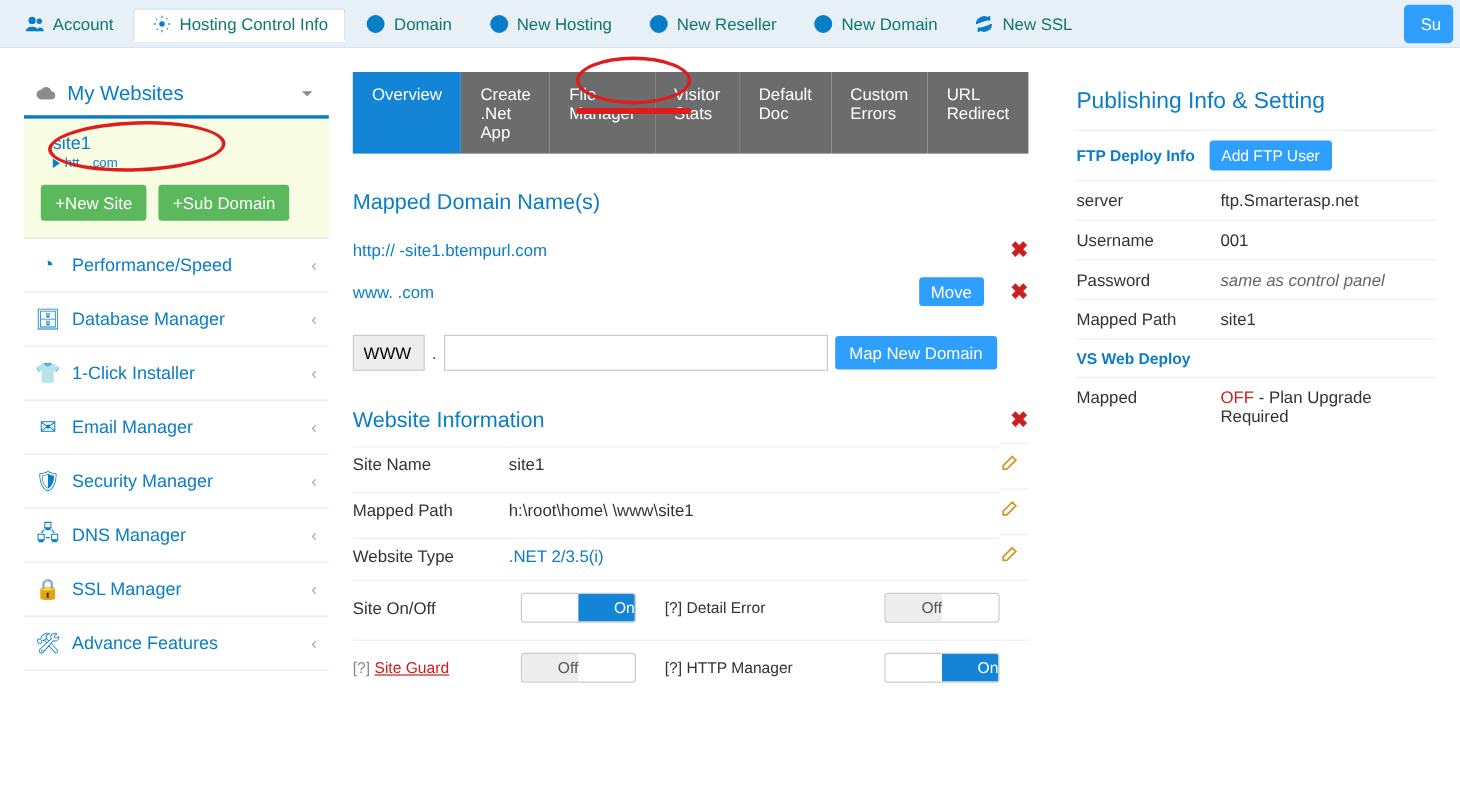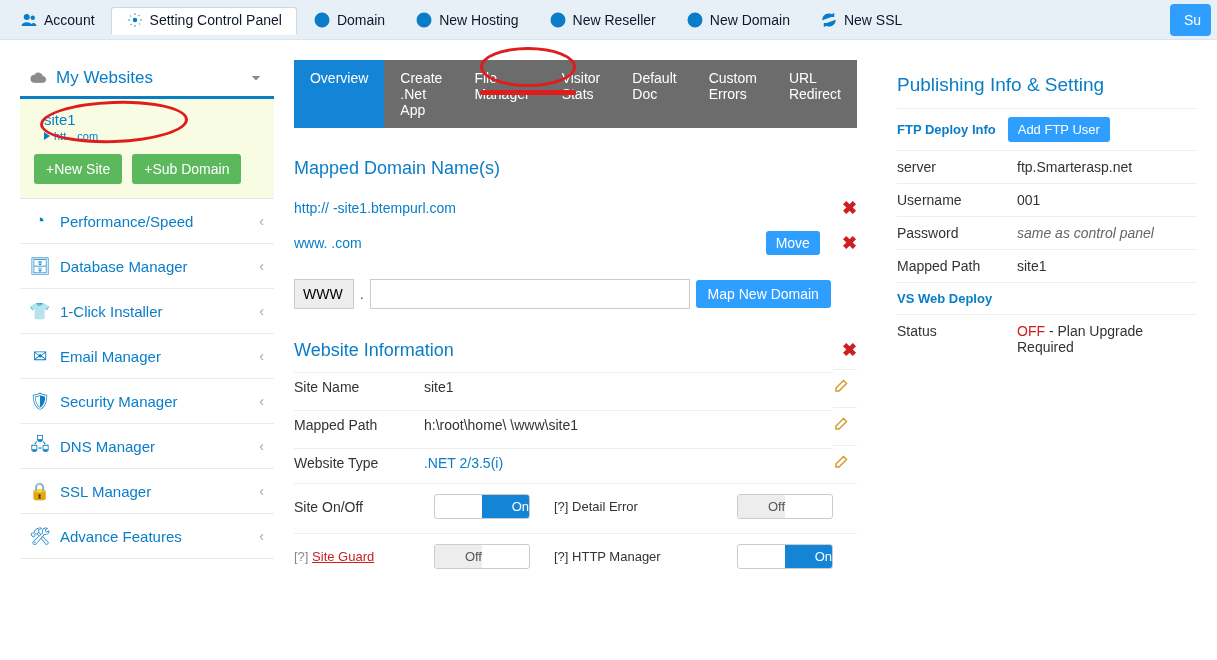--- a/index.html
+++ b/index.html
@@ -1,21 +1,21 @@
 <!DOCTYPE html>
 <html><head>
 <meta charset="utf-8">
 <style>
 * { box-sizing: border-box; margin: 0; padding: 0; }
 body { font-family: Arial, sans-serif; font-size: 13px; color: #333; background: #fff; }
 a { color: #0a7dc7; text-decoration: none; }
 
 
 .top-nav { display:flex; align-items:center; background: #e8f0f7; border-bottom:1px solid #d8e4ef; height:40px; padding:0 6px; gap:2px; }
-.tn-item { display:flex; align-items:center; gap:6px; padding:8px 14px; color:#0f172a; font-size:14px; cursor:pointer; height:28px; }
+.tn-item { display:flex; align-items:center; gap:6px; padding:8px 14px; color:#0f766e; font-size:14px; cursor:pointer; height:28px; }
 .tn-item.active { background:#fff; border:1px solid #c9d9e6; border-bottom:2px solid #fff; position:relative; top:1px; border-radius:3px 3px 0 0; }
 .tn-item svg, .tn-item i { width:18px; height:18px; fill:#0a7dc7; color:#0a7dc7; }
 .support-btn { margin-left:auto; background:#2e9eff; color:#fff; padding:8px 10px 8px 14px; border-radius:4px; font-size:14px; cursor:pointer; }
 
 .layout { display:flex; align-items:flex-start; padding:20px; gap:20px; }
 
 
 .sidebar { width:300px; }
 .sb-header { display:flex; align-items:center; gap:8px; padding:8px 10px; color:#0a7dc7; font-size:17px; border-bottom:3px solid #0a7dc7; cursor:pointer; }
 .sb-header svg { width:18px; height:18px; fill:#8b8b8b; stroke:#8b8b8b; }
@@ -88,21 +88,21 @@
         <path d="M2 20c0-3 3-5 7-5s7 2 7 5"></path>
         <path d="M14 20c0-2 2-4 4-4s4 2 4 4"></path>
       </svg>
     <span>Account</span>
   </div>
   <div class="tn-item active">
     <svg viewBox="0 0 24 24">
         <circle cx="12" cy="12" r="3"></circle>
         <path d="M12 2l1 3h-2zM12 22l-1-3h2zM2 12l3 1v-2zM22 12l-3-1v2zM5 5l2 2-1 1zM19 19l-2-2 1-1zM5 19l2-2 1 1zM19 5l-2 2-1-1z"></path>
       </svg>
-    <span>Setting Control Panel</span>
+    <span>Hosting Control Info</span>
   </div>
   <div class="tn-item">
     <svg viewBox="0 0 24 24" fill="none" stroke="#0a7dc7" stroke-width="2">
         <circle cx="12" cy="12" r="9"></circle>
         <path d="M3 12h18M12 3c3 3 3 15 0 18M12 3c-3 3-3 15 0 18"></path>
       </svg>
     <span>Domain</span>
   </div>
   <div class="tn-item">
     <svg viewBox="0 0 24 24" fill="none" stroke="#0a7dc7" stroke-width="2">
@@ -301,18 +301,18 @@
         <div>            001</div>
         <div>Password</div>
         <div class="ital">same as control panel</div>
         <div>Mapped Path</div>
         <div>site1</div>
       </div>
       <div class="pi-head">
         <a href="#" class="pi-link">VS Web Deploy</a>
       </div>
       <div class="pi-grid">
-        <div>Status</div>
+        <div>Mapped</div>
         <div><span class="off-red">OFF</span><span> - Plan Upgrade Required</span></div>
       </div>
     </div>
   </div>
 </div>
 
 </body></html>

